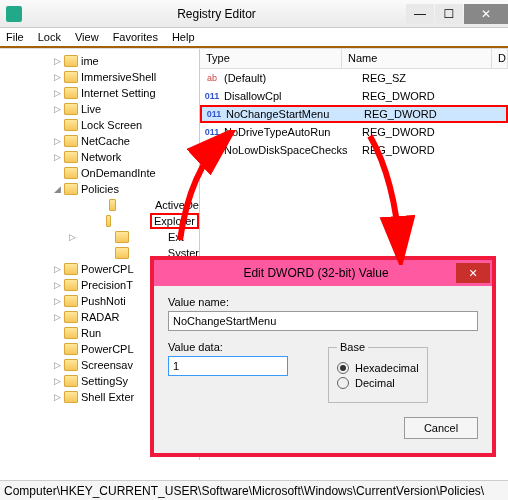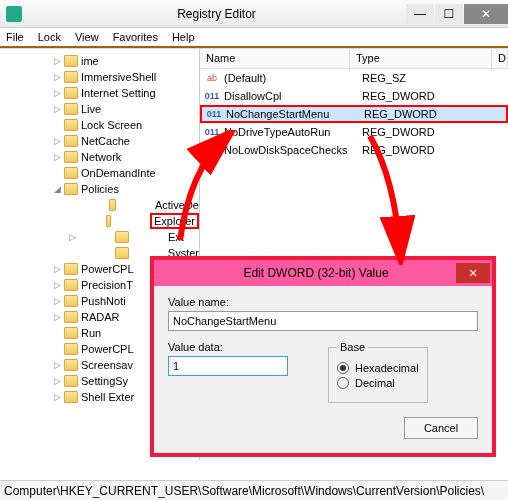--- a/index.html
+++ b/index.html
@@ -194,22 +194,22 @@
         <span class="lbl">SettingSy</span>
       </div>
       <div class="row ind1">
         <span class="tw">▷</span>
         <span class="fico"></span>
         <span class="lbl">Shell Exter</span>
       </div>
     </div>
   <div class="list">
     <div class="hdr">
+      <div class="c type">Type</div>
       <div class="c name">Name</div>
-      <div class="c type">Type</div>
       <div class="c" style="width:16px">D</div>
     </div>
     <div class="rows" id="rows">
         <div class="r">
           <span class="ic str">ab</span>
           <span class="nm">(Default)</span>
           <span class="tp">REG_SZ</span>
         </div>
         <div class="r">
           <span class="ic dw">011</span>

